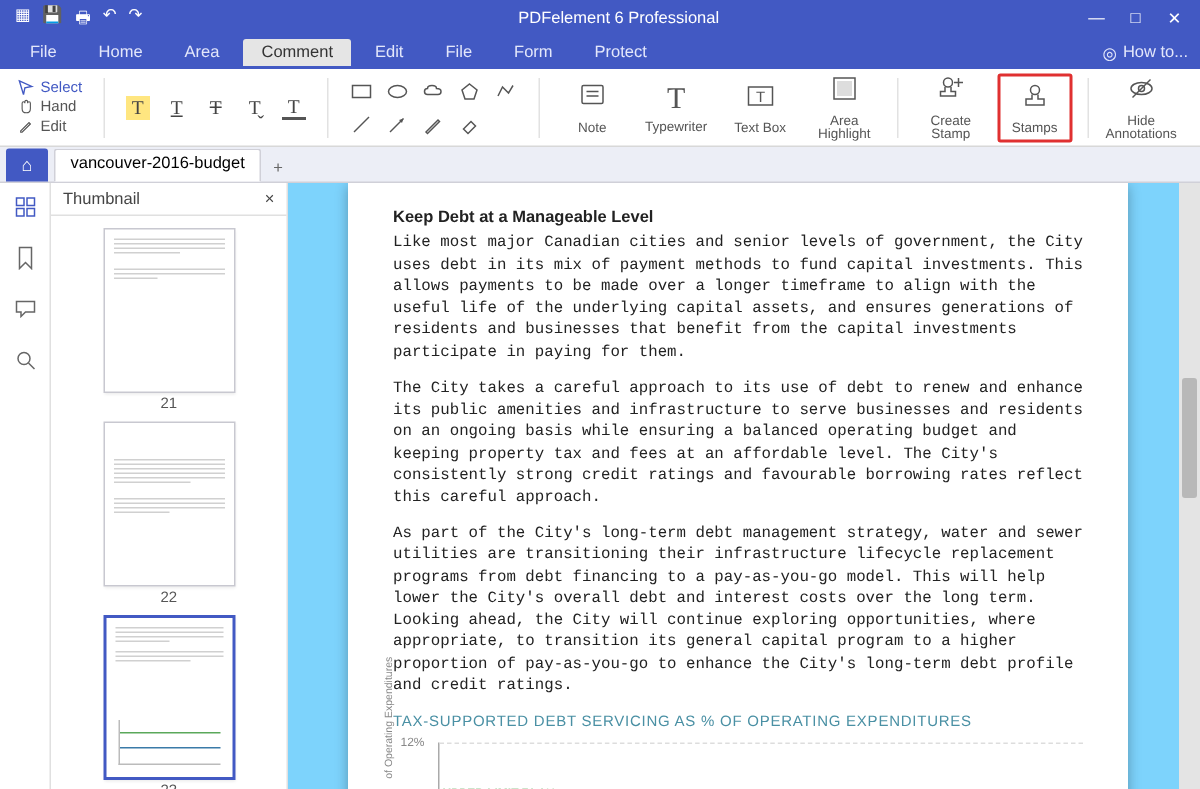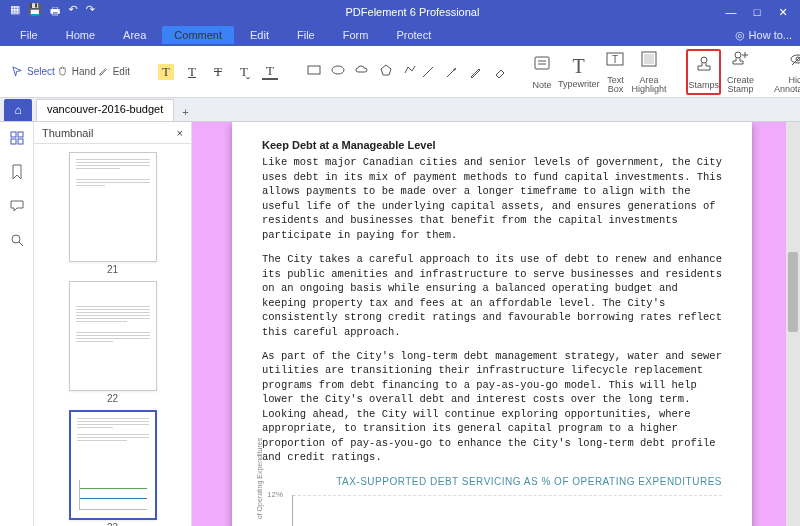--- a/index.html
+++ b/index.html
@@ -6,25 +6,25 @@
 body { width: 800px; height: 526px; overflow: hidden; background: #f0f0f0; }
 
 .titlebar { height: 24px; background: #4259c3; color: #fff; display: flex; align-items: center; font-size: 11px; }
 .titlebar .left-icons { display: flex; gap: 8px; padding: 0 10px; }
 .titlebar .title { flex: 1; text-align: center; }
 .titlebar .win-controls { display: flex; gap: 4px; padding-right: 6px; }
 .titlebar .win-controls span { width: 22px; text-align: center; cursor: default; }
 
 .menubar { height: 22px; background: #4259c3; color: #e3e7fb; display: flex; align-items: center; font-size: 11px; padding: 0 8px; gap: 4px; }
 .menubar .mitem { padding: 3px 12px; cursor: default; }
-.menubar .mitem.active { background: #3b82f6; color: #333; border-radius: 2px 2px 0 0; }
+.menubar .mitem.active { background: #e5e5e5; color: #333; border-radius: 2px 2px 0 0; }
 .menubar .howto { margin-left: auto; display:flex; align-items:center; gap:4px; }
 
 .ribbon { height: 52px; background: #fff; border-bottom: 1px solid #d8d8d8; display: flex; align-items: center; padding: 0 8px; gap: 6px; font-size: 10px; color: #555; }
-.ribbon .rgroup { display: flex; flex-direction: row; gap: 2px; padding: 2px 4px; }
+.ribbon .rgroup { display: flex; flex-direction: column; gap: 2px; padding: 2px 4px; }
 .ribbon .rgroup .row { display: flex; align-items: center; gap: 4px; }
 .ribbon .sep { width: 1px; height: 40px; background: #e2e2e2; margin: 0 4px; }
 .ribbon .textbtn { display: flex; flex-direction: column; align-items: center; justify-content: center; width: 16px; height: 16px; font-size: 13px; font-family: "Times New Roman", serif; color: #444; cursor: default; }
 .ribbon .shapebtn { width: 16px; height: 16px; display:flex; align-items:center; justify-content:center; color:#555; cursor:default; }
 .ribbon .bigbtn { display: flex; flex-direction: column; align-items: center; justify-content: center; width: 50px; height: 46px; gap: 2px; cursor: default; }
 .ribbon .bigbtn .icon { font-size: 18px; color: #555; }
 .ribbon .bigbtn.highlight { border: 2px solid #e03030; border-radius: 2px; }
 .ribbon .bigbtn .lbl { font-size: 9px; text-align:center; line-height:1; }
 
 .tabstrip { height: 24px; background: #eceef6; display: flex; align-items: flex-end; padding-left: 4px; font-size: 11px; border-bottom: 1px solid #d0d0d8; }
@@ -43,27 +43,27 @@
 .thumbpanel .tbody { flex:1; overflow:hidden; padding: 8px 0; display:flex; flex-direction:column; align-items:center; gap:6px; }
 .thumb { width: 92px; display:flex; flex-direction:column; align-items:center; gap:2px; }
 .thumb .page { width: 88px; height: 110px; background:#fff; border:1px solid #c8c8d0; box-shadow: 0 1px 2px rgba(0,0,0,0.08); position:relative; padding:6px; }
 .thumb.selected .page { border: 2px solid #4259c3; }
 .thumb .pnum { font-size: 10px; color:#555; }
 .thumb .line { height:1px; background:#d0d0d0; margin-bottom:2px; }
 .thumb .mini-chart { position:absolute; bottom:8px; left:8px; right:8px; height:30px; border-left:1px solid #bbb; border-bottom:1px solid #bbb; }
 .thumb .mini-chart .l1 { position:absolute; left:0; right:0; top:8px; height:1px; background:#5aa85a; }
 .thumb .mini-chart .l2 { position:absolute; left:0; right:0; top:18px; height:1px; background:#3a7aa8; }
 
-.docarea { flex:1; background:#f0abfc; position:relative; overflow:hidden; }
+.docarea { flex:1; background:#7dd3fc; position:relative; overflow:hidden; }
 .docpage { position:absolute; left:40px; top:0; width:520px; height:520px; background:#fff; box-shadow: 0 2px 8px rgba(0,0,0,0.3); padding: 16px 30px; font-size: 10.5px; color:#222; line-height:1.38; }
 .docpage h4 { font-size: 11px; font-weight:bold; margin-bottom: 2px; }
 .docpage p { margin-bottom: 10px; text-align: left; font-family: Liberation Mono, monospace; }
 
 .chart-block { margin-top: 6px; }
-.chart-title { color:#4a90a4; font-size:10px; letter-spacing: 0.5px; text-align:right; margin-bottom:6px; }
+.chart-title { color:#4a90a4; font-size:10px; letter-spacing: 0.5px; text-align:left; margin-bottom:6px; }
 .chart { position:relative; height:120px; margin-left:30px; border-left:1px solid #aaa; border-bottom:1px solid #aaa; }
 .chart .tick { position:absolute; left:-26px; font-size:8px; color:#888; transform: translateY(-50%); }
 .chart .grid { position:absolute; left:0; right:0; border-top:1px dashed #ddd; }
 .chart .limit { position:absolute; left:2px; font-size:8px; font-weight:bold; }
 .chart .limit.upper { color:#3d9b3d; }
 .chart svg { position:absolute; left:0; top:0; width:100%; height:100%; }
 .ylabel { position:absolute; left:-2px; top:50%; transform: rotate(-90deg) translateX(50%); transform-origin: left center; font-size:7px; color:#888; white-space:nowrap; }
 
 .sel-row { display:flex; align-items:center; gap:4px; font-size:10px; color:#4259c3; cursor:default; }
 .sel-row svg { width:11px; height:11px; }
@@ -210,35 +210,35 @@
     <span class="lbl">Text Box</span>
   </div>
   <div class="bigbtn">
     <span class="icon"><svg width="20" height="20">
           <rect x="3" y="3" width="14" height="14" fill="none" stroke="#555"></rect>
           <rect x="5" y="5" width="10" height="10" fill="#555" opacity="0.2"></rect>
         </svg></span>
     <span class="lbl">Area Highlight</span>
   </div>
   <div class="sep"></div>
-  <div class="bigbtn highlight">
-    <span class="icon"><svg width="20" height="20">
-          <circle cx="10" cy="6" r="3" fill="none" stroke="#555"></circle>
-          <path d="M8 9 L8 12 L4 12 L4 16 L16 16 L16 12 L12 12 L12 9" fill="none" stroke="#555"></path>
-        </svg></span>
-    <span class="lbl">Stamps</span>
-  </div>
   <div class="bigbtn">
     <span class="icon"><svg width="20" height="20">
           <circle cx="8" cy="6" r="3" fill="none" stroke="#555"></circle>
           <path d="M6 9 L6 12 L3 12 L3 15 L13 15 L13 12 L10 12 L10 9" fill="none" stroke="#555"></path>
           <line x1="15" y1="3" x2="15" y2="9" stroke="#555"></line>
           <line x1="12" y1="6" x2="18" y2="6" stroke="#555"></line>
         </svg></span>
     <span class="lbl">Create Stamp</span>
+  </div>
+  <div class="bigbtn highlight">
+    <span class="icon"><svg width="20" height="20">
+          <circle cx="10" cy="6" r="3" fill="none" stroke="#555"></circle>
+          <path d="M8 9 L8 12 L4 12 L4 16 L16 16 L16 12 L12 12 L12 9" fill="none" stroke="#555"></path>
+        </svg></span>
+    <span class="lbl">Stamps</span>
   </div>
   <div class="sep"></div>
   <div class="bigbtn">
     <span class="icon"><svg width="20" height="20">
           <ellipse cx="10" cy="10" rx="7" ry="4" fill="none" stroke="#555"></ellipse>
           <circle cx="10" cy="10" r="2" fill="none" stroke="#555"></circle>
           <line x1="4" y1="16" x2="16" y2="4" stroke="#555"></line>
         </svg></span>
     <span class="lbl">Hide Annotations</span>
   </div>

